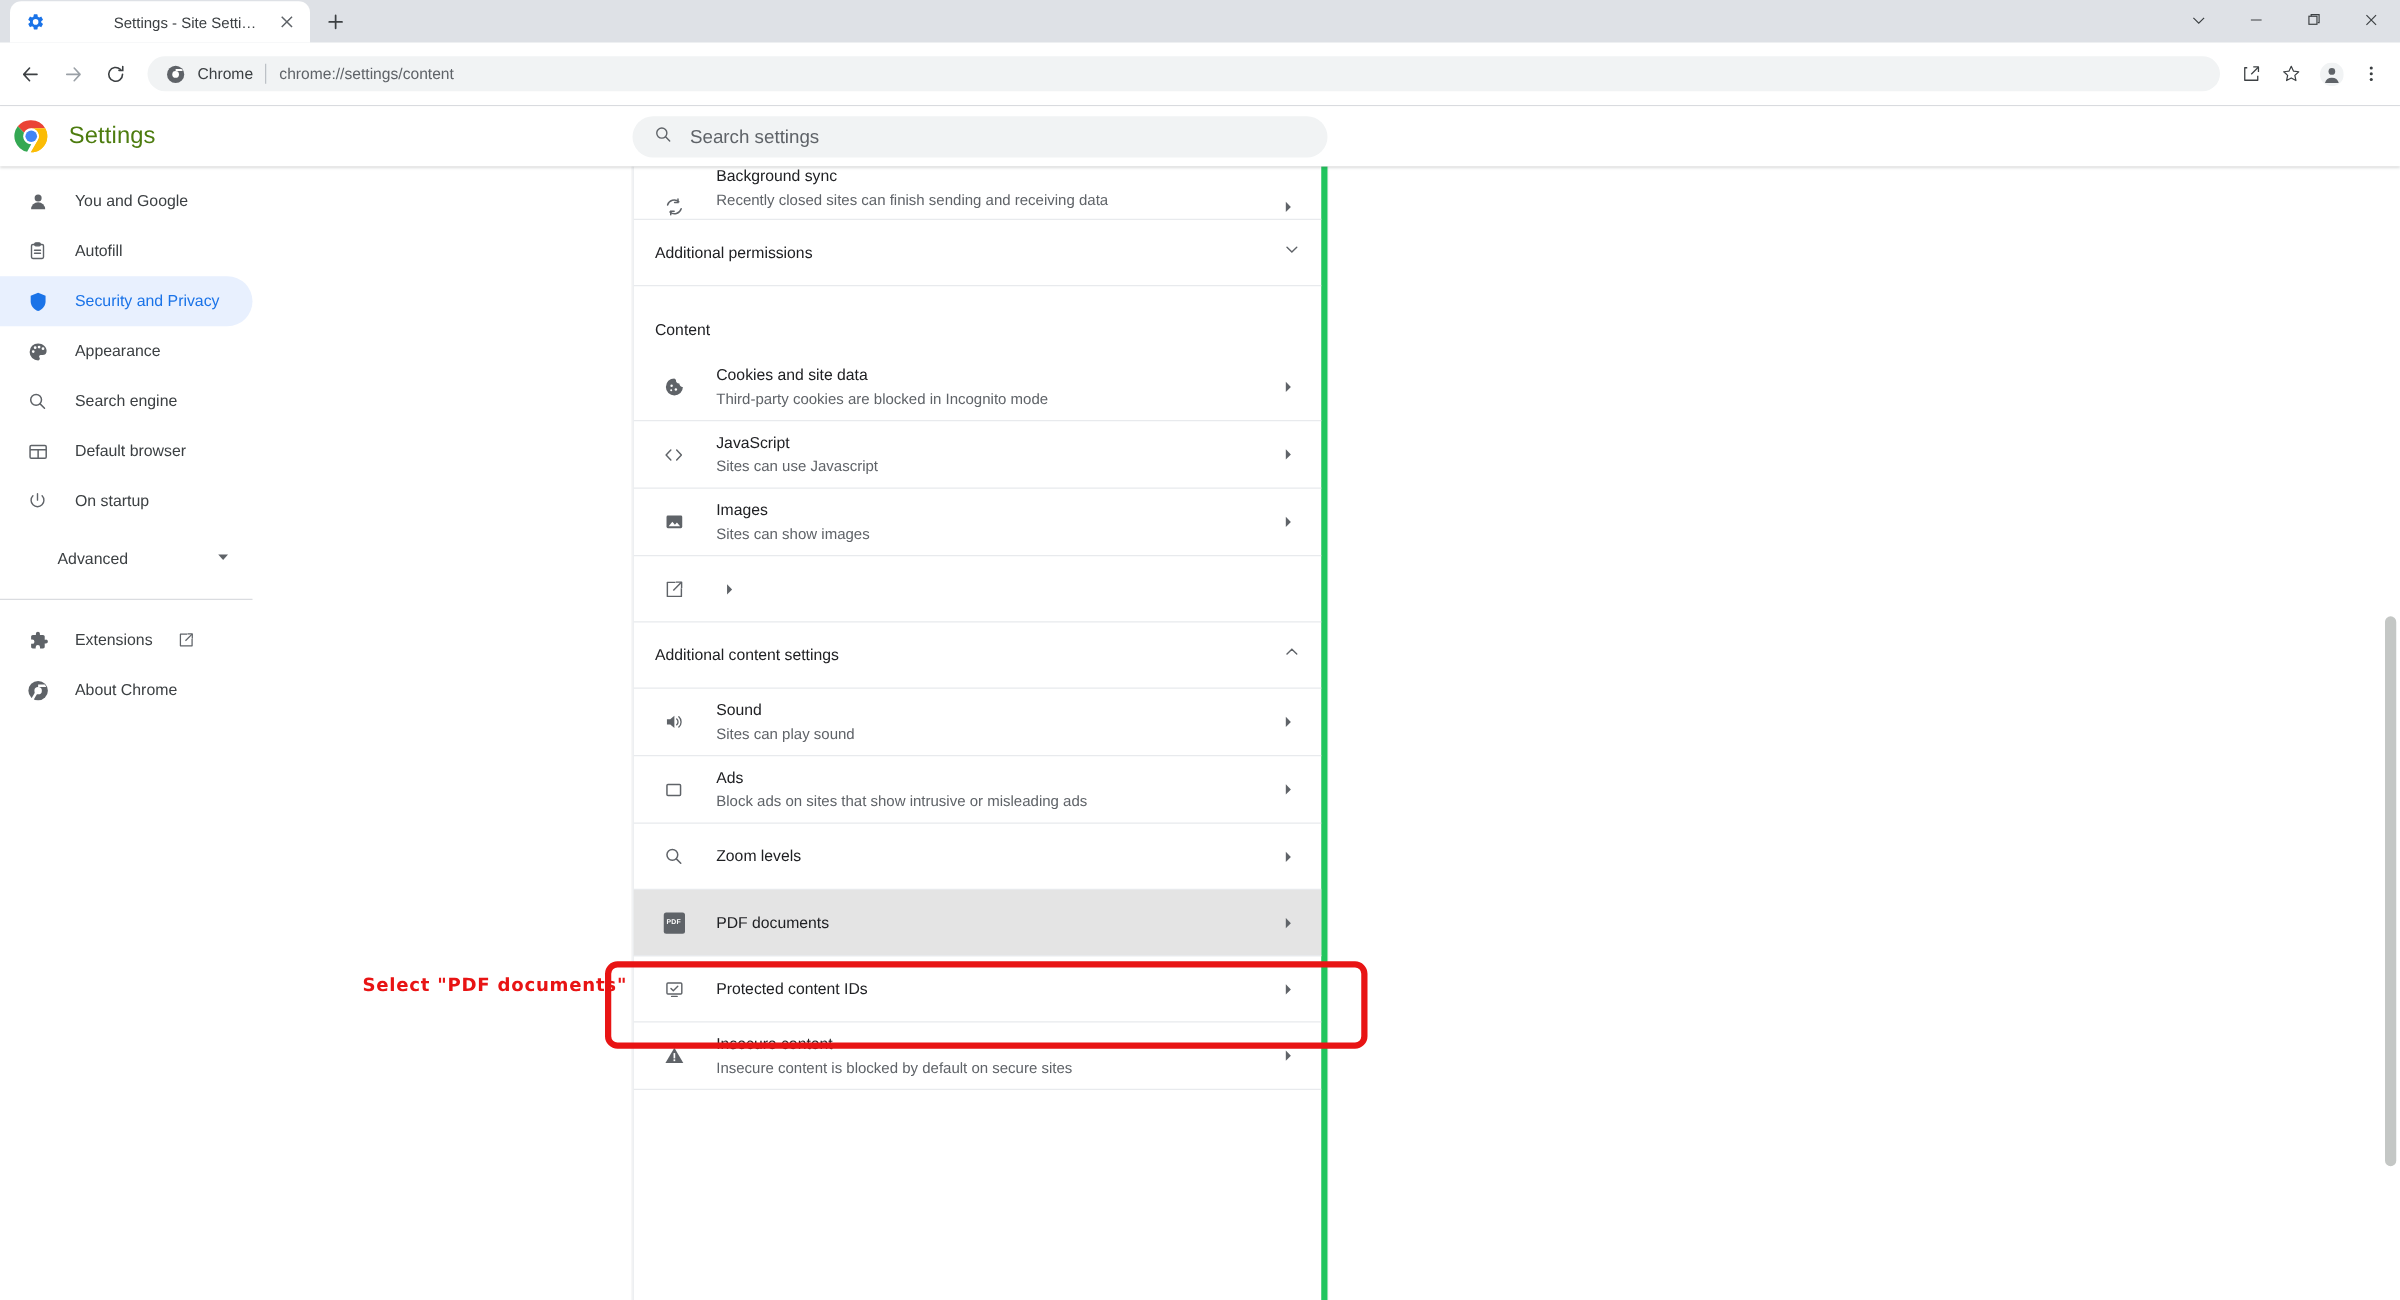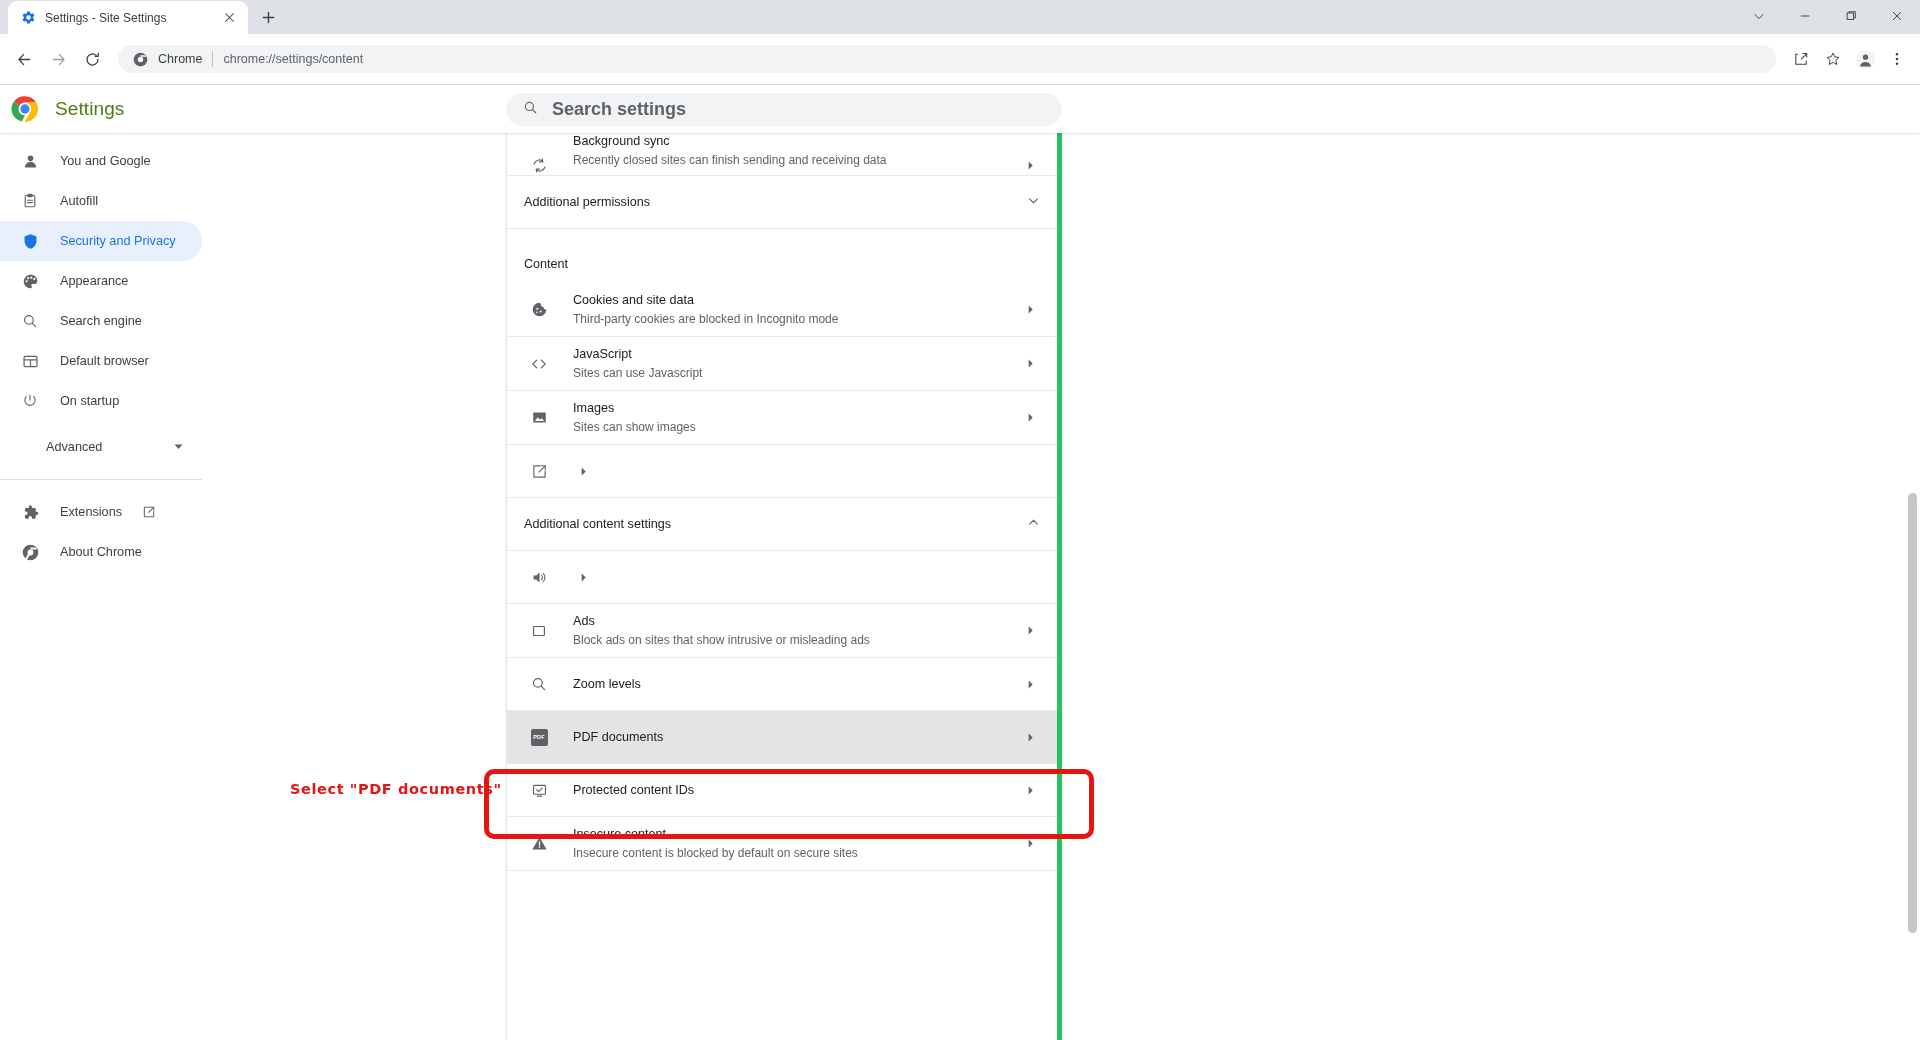--- a/index.html
+++ b/index.html
@@ -27,21 +27,21 @@
     background: #ffffff;
     border-radius: 9px 9px 0 0;
     padding: 0 10px 0 12px;
     gap: 9px;
     position: relative;
   }
   .tab-favicon { width: 16px; height: 16px; flex: 0 0 16px; display:flex; align-items:center; justify-content:center; }
   .tab-title {
     flex: 1 1 auto;
     font-size: 12px; color: #3c4043;
-    white-space: nowrap; overflow: hidden; text-overflow: ellipsis;
+    white-space: nowrap; overflow: hidden; text-overflow: ellipsis; margin-left: 46px;
   }
   .tab-close { width: 18px; height: 18px; flex:0 0 18px; display:flex; align-items:center; justify-content:center; border-radius:50%; }
   .newtab-btn {
     width: 28px; height: 28px; margin: 0 0 3px 6px;
     display:flex; align-items:center; justify-content:center;
     border-radius: 50%;
   }
   .win-controls {
     position: absolute; right: 0; top: 0;
     height: 32px; display: flex; align-items: center;
@@ -89,21 +89,21 @@
     margin-left: 16px; letter-spacing: .1px;
   }
   .search-settings {
     position: absolute; left: 506px; top: 8px;
     width: 556px; height: 33px;
     background: #f1f3f4;
     border-radius: 17px;
     display: flex; align-items: center; gap: 14px;
     padding: 0 17px;
   }
-  .search-settings-text { font-size: 18px; color: #5f6368; font-weight: bold; }
+  .search-settings-text { font-size: 15px; color: #5f6368; }
 
   
   .settings-body {
     position: relative;
     height: calc(1040px - 34px - 38px - 48px);
     background: #fff;
     overflow: hidden;
   }
 
   
@@ -577,20 +577,24 @@
       </div>
 
       <div class="row">
         <span class="row-icon">
           <svg width="17" height="17" viewBox="0 0 20 20" fill="currentColor">
             <path d="M3 7.6h3.1L10 4.2v11.6L6.1 12.4H3z"></path>
             <path d="M12.2 7.2a3.8 3.8 0 010 5.6" stroke="currentColor" stroke-width="1.25" fill="none" stroke-linecap="round"></path>
             <path d="M14.2 5.2a6.5 6.5 0 010 9.6" stroke="currentColor" stroke-width="1.25" fill="none" stroke-linecap="round"></path>
           </svg>
         </span>
+        <span class="row-text">
+          <span class="row-title">Sound</span>
+          <span class="row-sub">Sites can play sound</span>
+        </span>
         <span class="row-arrow">
           <svg width="11" height="11" viewBox="0 0 12 12" fill="#5f6368">
               <path d="M4 1.6L8.4 6 4 10.4z"></path>
             </svg>
         </span>
       </div>
 
       <div class="row">
         <span class="row-icon">
           <svg width="16" height="16" viewBox="0 0 20 20" fill="none" stroke="currentColor" stroke-width="1.5">

